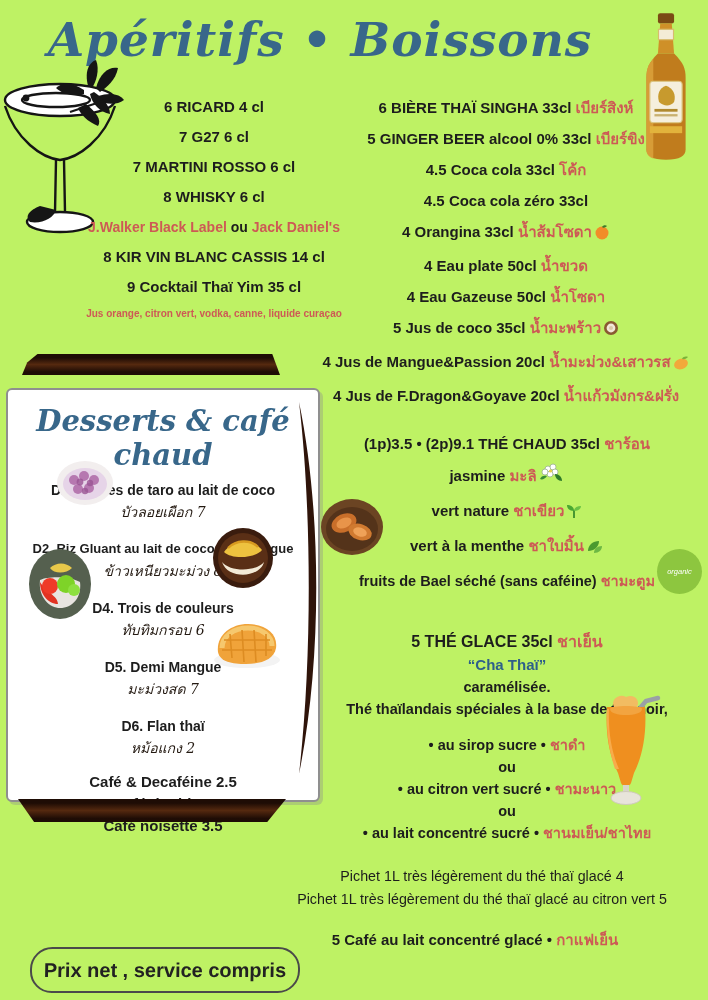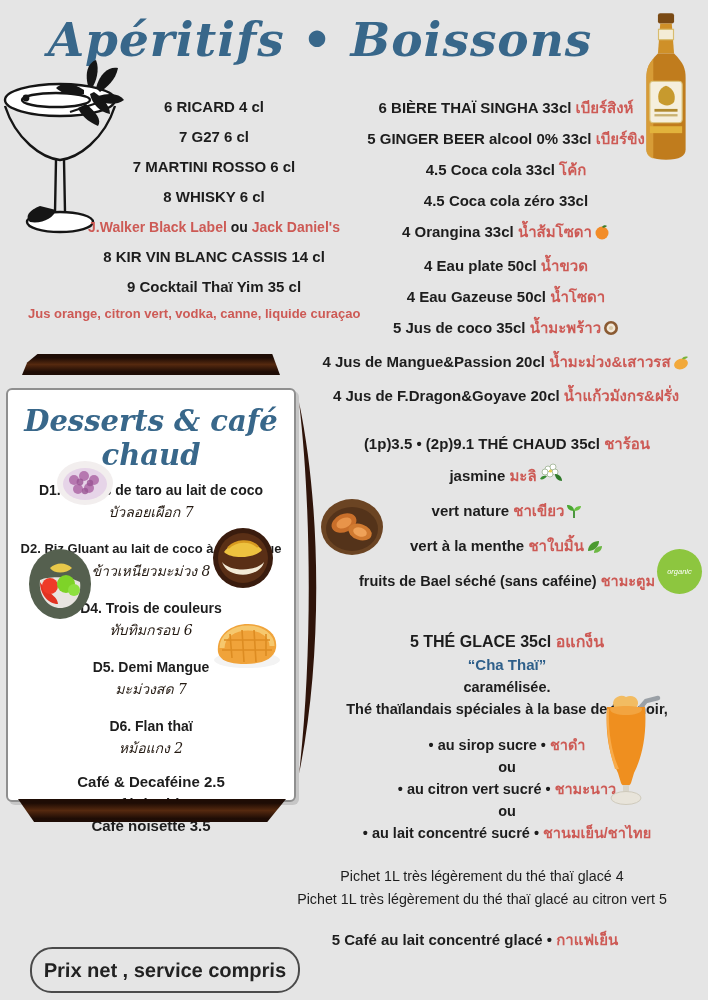--- a/index.html
+++ b/index.html
@@ -1,42 +1,42 @@
 <!DOCTYPE html>
 <html><head>
 <meta charset="utf-8">
 <style>
   html,body{margin:0;padding:0;background:#ffffff;}
-  #page{position:relative;width:708px;height:1000px;background:#e5e5e5;overflow:hidden;
+  #page{position:relative;width:708px;height:1000px;background:#bef264;overflow:hidden;
         font-family:"Liberation Sans",sans-serif;color:#1d1d1d;}
   .abs{position:absolute;}
   .script{font-family:"DejaVu Serif",serif;font-style:italic;font-weight:bold;color:#38678a;}
   .line{font-weight:bold;color:#1d1d1d;text-align:center;}
   .thai{color:#cd5a55;font-weight:600;}
   .red{color:#cd5a55;}
   .icon{display:inline-block;vertical-align:-3px;margin-left:2px;}
 
   
   #page-title{top:12px;left:0;width:640px;text-align:center;font-size:47px;letter-spacing:1px;}
 
   
   #aperitifs{top:92px;left:28px;width:372px;}
   #aperitifs .line{font-size:15px;line-height:30px;}
   #aperitifs .note-line{font-size:14px;line-height:30px;font-weight:bold;text-align:center;}
-  #aperitifs .small-note{font-size:13px;line-height:24px;font-weight:bold;}
+  #aperitifs .small-note{font-size:10px;line-height:24px;font-weight:bold;text-align:center;}
 
   
   #boissons{top:92px;left:310px;width:392px;}
   #boissons .line{font-size:15px;line-height:31px;white-space:nowrap;}
 
   
   .banner{background:linear-gradient(#1e0c05 18%,#55290f 50%,#1e0c05 85%);}
   #banner-top{top:354px;left:22px;width:258px;height:21px;clip-path:polygon(6% 0,97% 0,100% 100%,0 100%,2% 40%);}
   #banner-bottom{top:799px;left:18px;width:268px;height:23px;clip-path:polygon(0 0,100% 0,93% 100%,6% 100%);}
-  #dessert-box{top:388px;left:6px;width:290px;height:414px;background:#fff;border:2px solid #8f8f8f;
+  #dessert-box{top:388px;left:6px;width:314px;height:414px;background:#fff;border:2px solid #8f8f8f;
                border-radius:6px;box-shadow:3px 3px 0 rgba(140,140,140,.35);box-sizing:border-box;padding-top:14px;}
   #dessert-box .d-title{font-size:29px;line-height:34px;text-align:center;}
   #dessert-box .d-fr{font-size:14px;line-height:20px;font-weight:bold;text-align:center;margin-top:8px;}
   #dessert-box .d-fr.long{font-size:13px;margin-top:14px;}
   #dessert-box .d-fr.mt{margin-top:14px;}
   #dessert-box .d-thai{font-family:"DejaVu Serif",serif;font-style:italic;font-size:14px;line-height:25px;text-align:center;color:#241a12;}
   #dessert-box .cafes{margin-top:10px;}
   #dessert-box .cafes .line{font-size:15px;line-height:22px;}
 
   
@@ -270,21 +270,21 @@
     <ellipse cx="32" cy="31" rx="26" ry="22" fill="#54331a"></ellipse>
     <ellipse cx="24" cy="25" rx="13" ry="9" transform="rotate(-24 24 25)" fill="#c96f2a"></ellipse>
     <ellipse cx="24" cy="25" rx="8" ry="5" transform="rotate(-24 24 25)" fill="#e8944a"></ellipse>
     <ellipse cx="40" cy="34" rx="12" ry="8" transform="rotate(18 40 34)" fill="#d07a30"></ellipse>
     <ellipse cx="40" cy="34" rx="7" ry="4.4" transform="rotate(18 40 34)" fill="#efa258"></ellipse>
   </svg>
   <div class="abs" id="organic-badge">organic</div>
 
   <div class="abs" id="the-glace">
     <div class="hdr line">
-      <span>5 THÉ GLACE 35cl</span> <span class="thai">อแกง็น</span>
+      <span>5 THÉ GLACE 35cl</span> <span class="thai">ชาเย็น</span>
     </div>
     <div class="cha">“Cha Thaï”</div>
     <div class="desc line">caramélisée.</div>
     <div class="desc line">Thé thaïlandais spéciales à la base de thé noir,</div>
     <div class="opts">
       <div class="line">
         <span>• au sirop sucre •</span> <span class="thai">ชาดำ</span>
       </div>
       <div class="line">ou</div>
       <div class="line">

